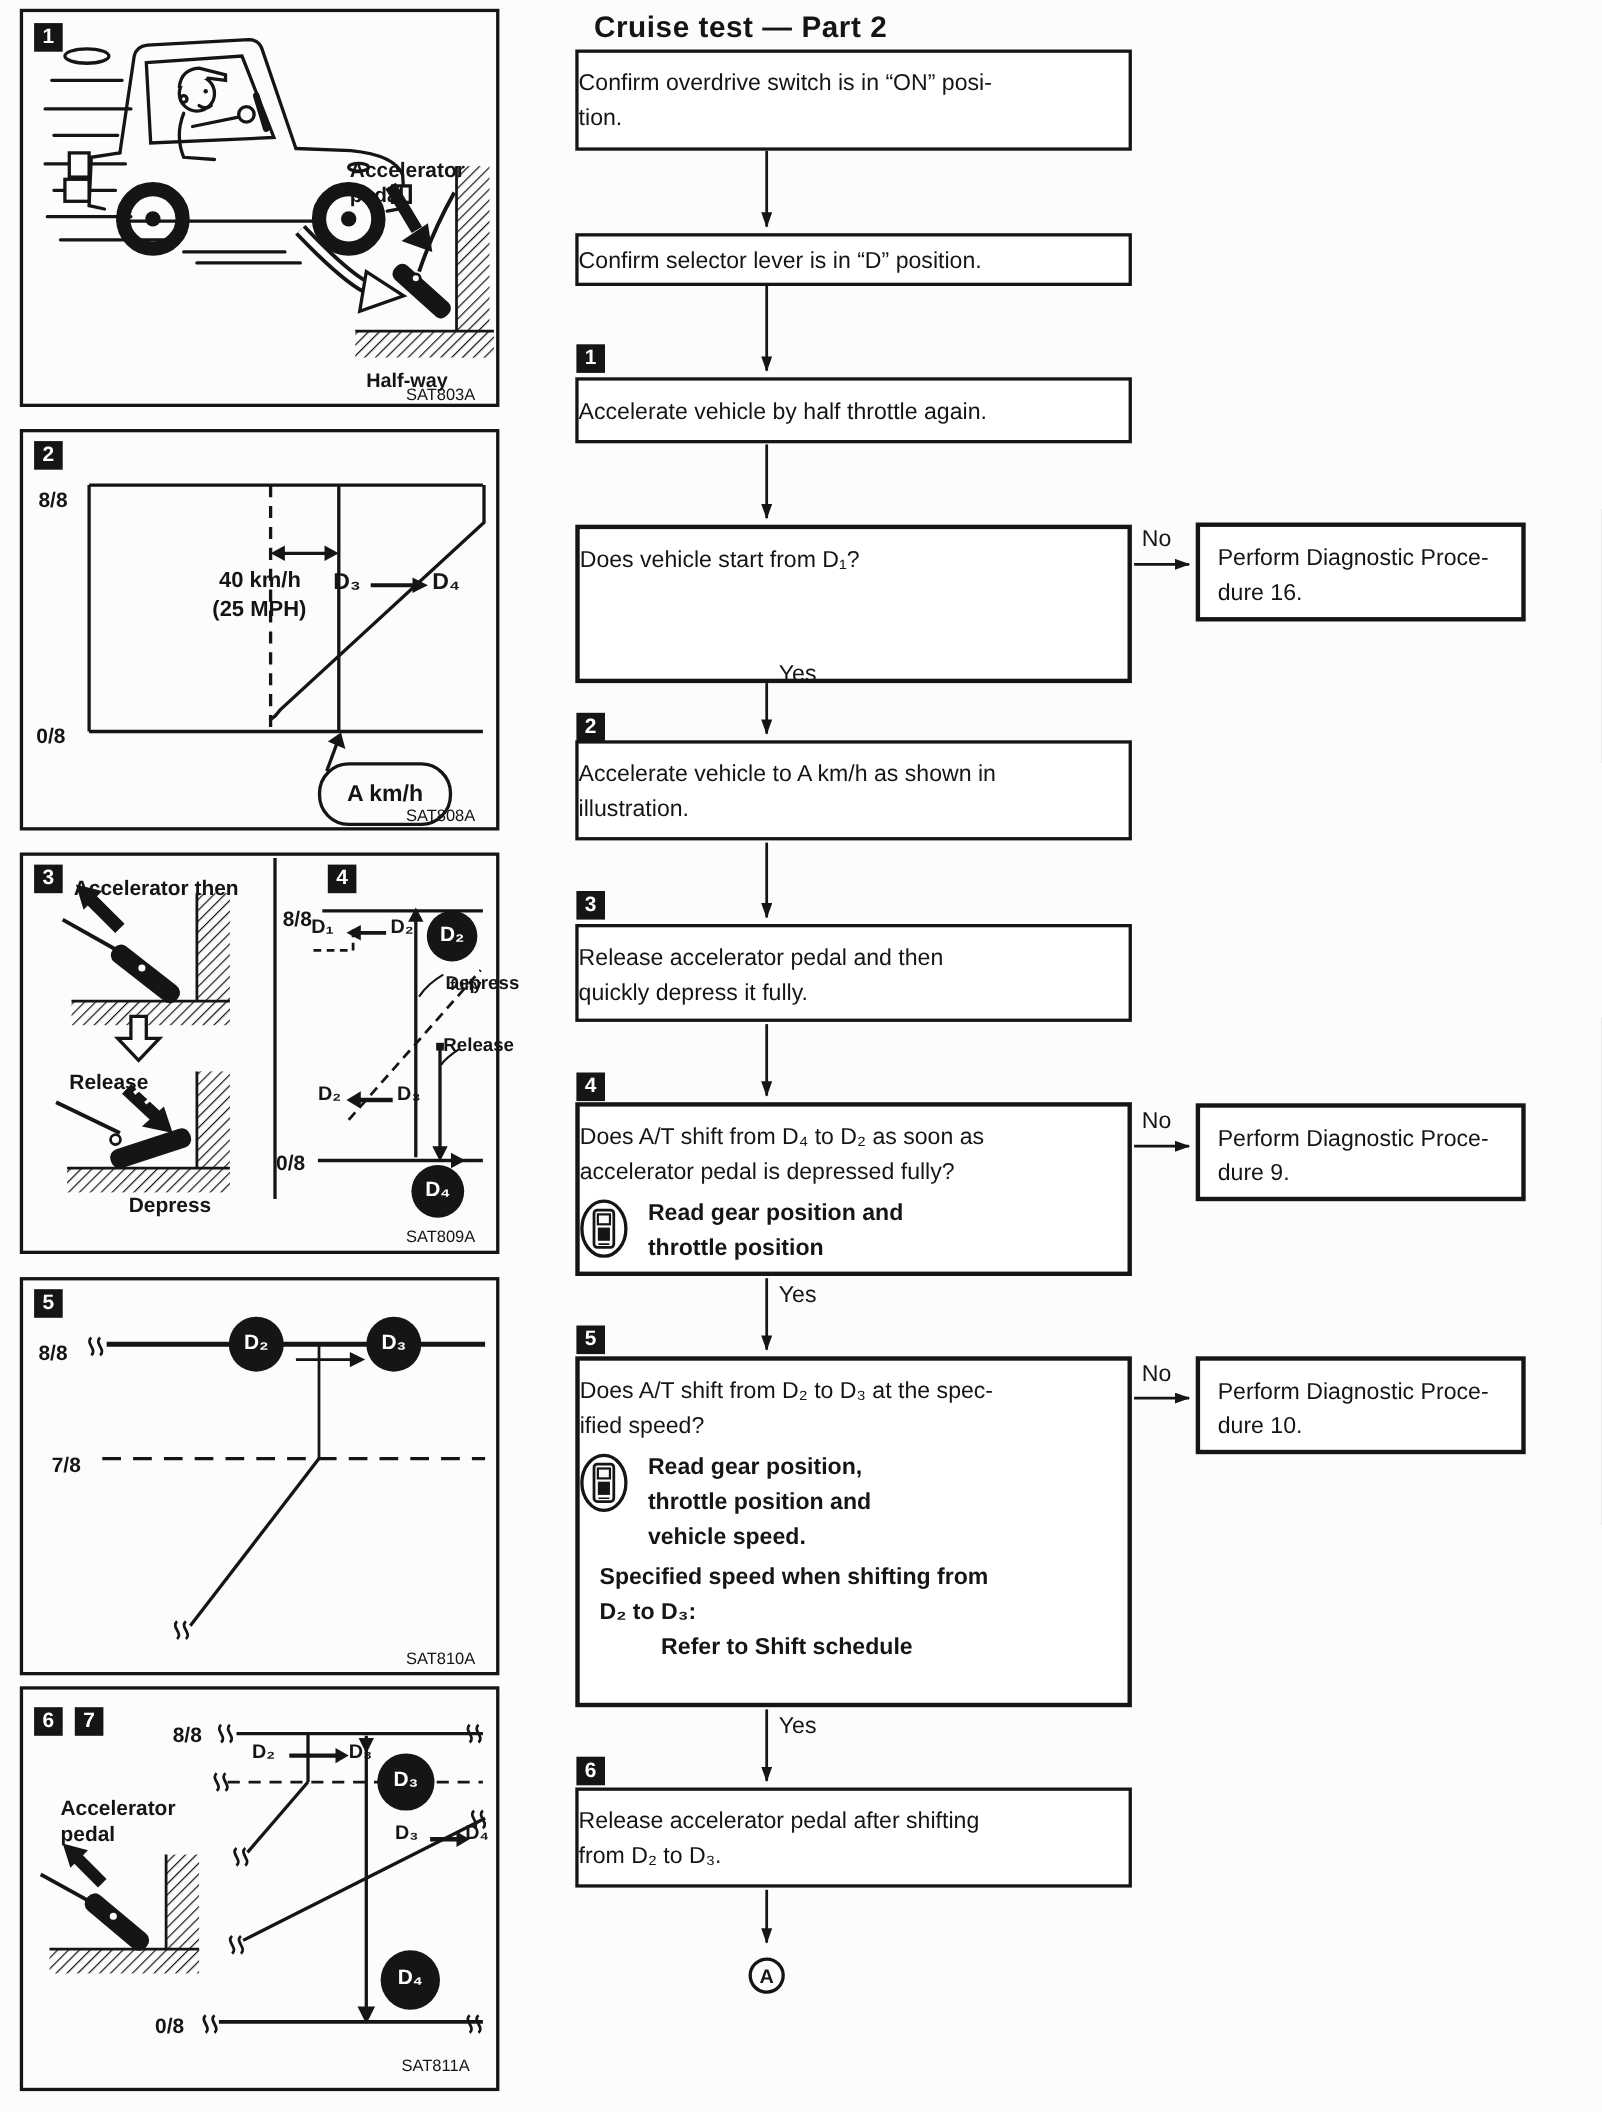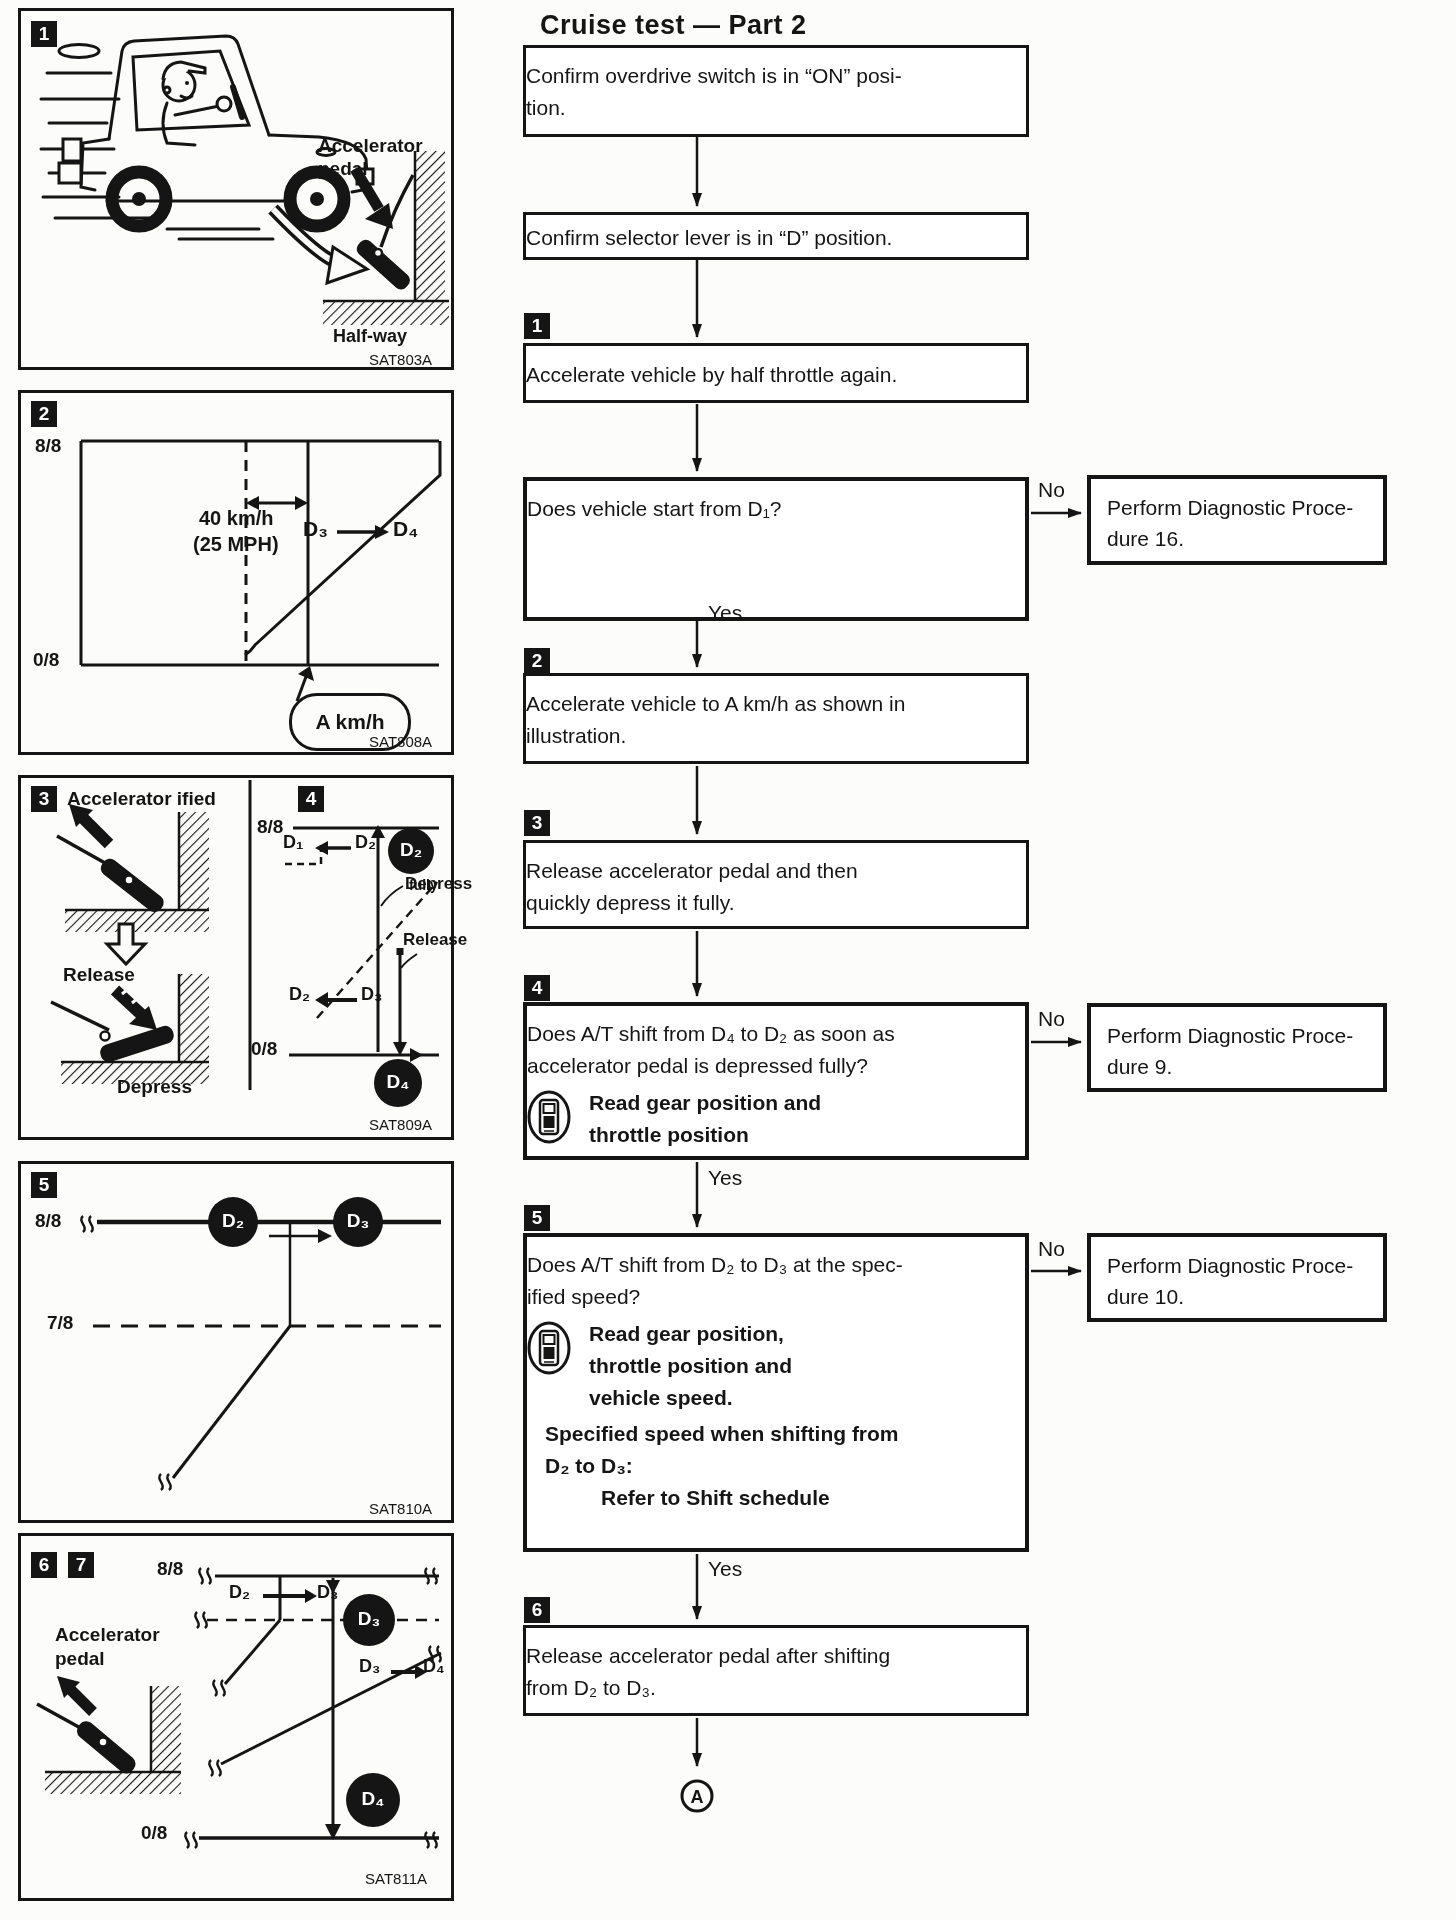--- a/index.html
+++ b/index.html
@@ -13,21 +13,21 @@
   .fbox{position:absolute;left:523px;width:506px;background:#fff;border:3px solid #151515;box-sizing:border-box;
         padding:12px 0;font-size:21px;line-height:32px;z-index:2;}
   .qbox{border-width:4px;}
   .dpbox{position:absolute;left:1087px;width:300px;background:#fff;border:4px solid #151515;box-sizing:border-box;
          padding:13px 16px;font-size:21px;line-height:31px;z-index:2;}
   .bb{font-weight:bold;}
   .crow{display:flex;gap:18px;margin-top:5px;}
   .cicon{flex:none;margin-top:2px;}
   .cnotes{line-height:32px;}
   .ylabel,.nlabel{position:absolute;font-size:21px;z-index:2;white-space:nowrap;}
-  .fl{position:absolute;font-weight:bold;font-size:19px;white-space:nowrap;z-index:3;}
+  .fl{position:absolute;font-weight:bold;font-size:19px;white-space:nowrap;z-index:3;margin-top:10px;}
   .dl{position:absolute;font-weight:bold;font-size:19px;white-space:nowrap;z-index:3;}
   .cd{position:absolute;width:46px;text-align:center;color:#fff;font-weight:bold;font-size:19px;z-index:3;}
   .sat{position:absolute;font-size:15px;white-space:nowrap;z-index:3;}
   .ovalbox{position:absolute;border:3px solid #151515;border-radius:28px;font-weight:bold;font-size:21px;
            display:flex;align-items:center;justify-content:center;background:#fcfcfa;z-index:2;}
   .overlay{position:absolute;left:0;top:0;pointer-events:none;z-index:1;}
   svg text{font-family:"Liberation Sans","DejaVu Sans",sans-serif;}
 </style>
 </head>
 <body>
@@ -167,21 +167,21 @@
       <polygon points="294,70 307,63 307,77" fill="#151515"></polygon>
       <polygon points="357,47 350,60 364,60" fill="#151515"></polygon>
       <rect x="375.5" y="170" width="7" height="7" fill="#151515"></rect>
       <polygon points="379,278 372,264 386,264" fill="#151515"></polygon>
       <polygon points="294,222 307,214 307,230" fill="#151515"></polygon>
       <polygon points="402,277 389,270 389,284" fill="#151515"></polygon>
       <circle cx="390" cy="73" r="23" fill="#151515"></circle>
       <circle cx="377" cy="305" r="24" fill="#151515"></circle>
     </svg>
     <div class="badge" style="left:10px;top:8px;">3</div>
-    <div class="fl" style="left:46px;top:10px;">Accelerator ified</div>
+    <div class="fl" style="left:46px;top:10px;">Accelerator then</div>
     <div class="badge" style="left:277px;top:8px;">4</div>
     <div class="fl" style="left:236px;top:38px;">8/8</div>
     <div class="dl" style="left:262px;top:54px;font-size:18px;">D₁</div>
     <div class="dl" style="left:334px;top:54px;font-size:18px;">D₂</div>
     <div class="cd" style="left:367px;top:61px;">D₂</div>
     <div class="fl" style="left:384px;top:96px;font-size:17px;">Depress</div>
     <div class="fl" style="left:388px;top:99px;font-size:14px;text-align:center;">fully</div>
     <div class="fl" style="left:382px;top:152px;font-size:17px;">Release</div>
     <div class="dl" style="left:268px;top:206px;font-size:18px;">D₂</div>
     <div class="dl" style="left:340px;top:206px;font-size:18px;">D₃</div>

